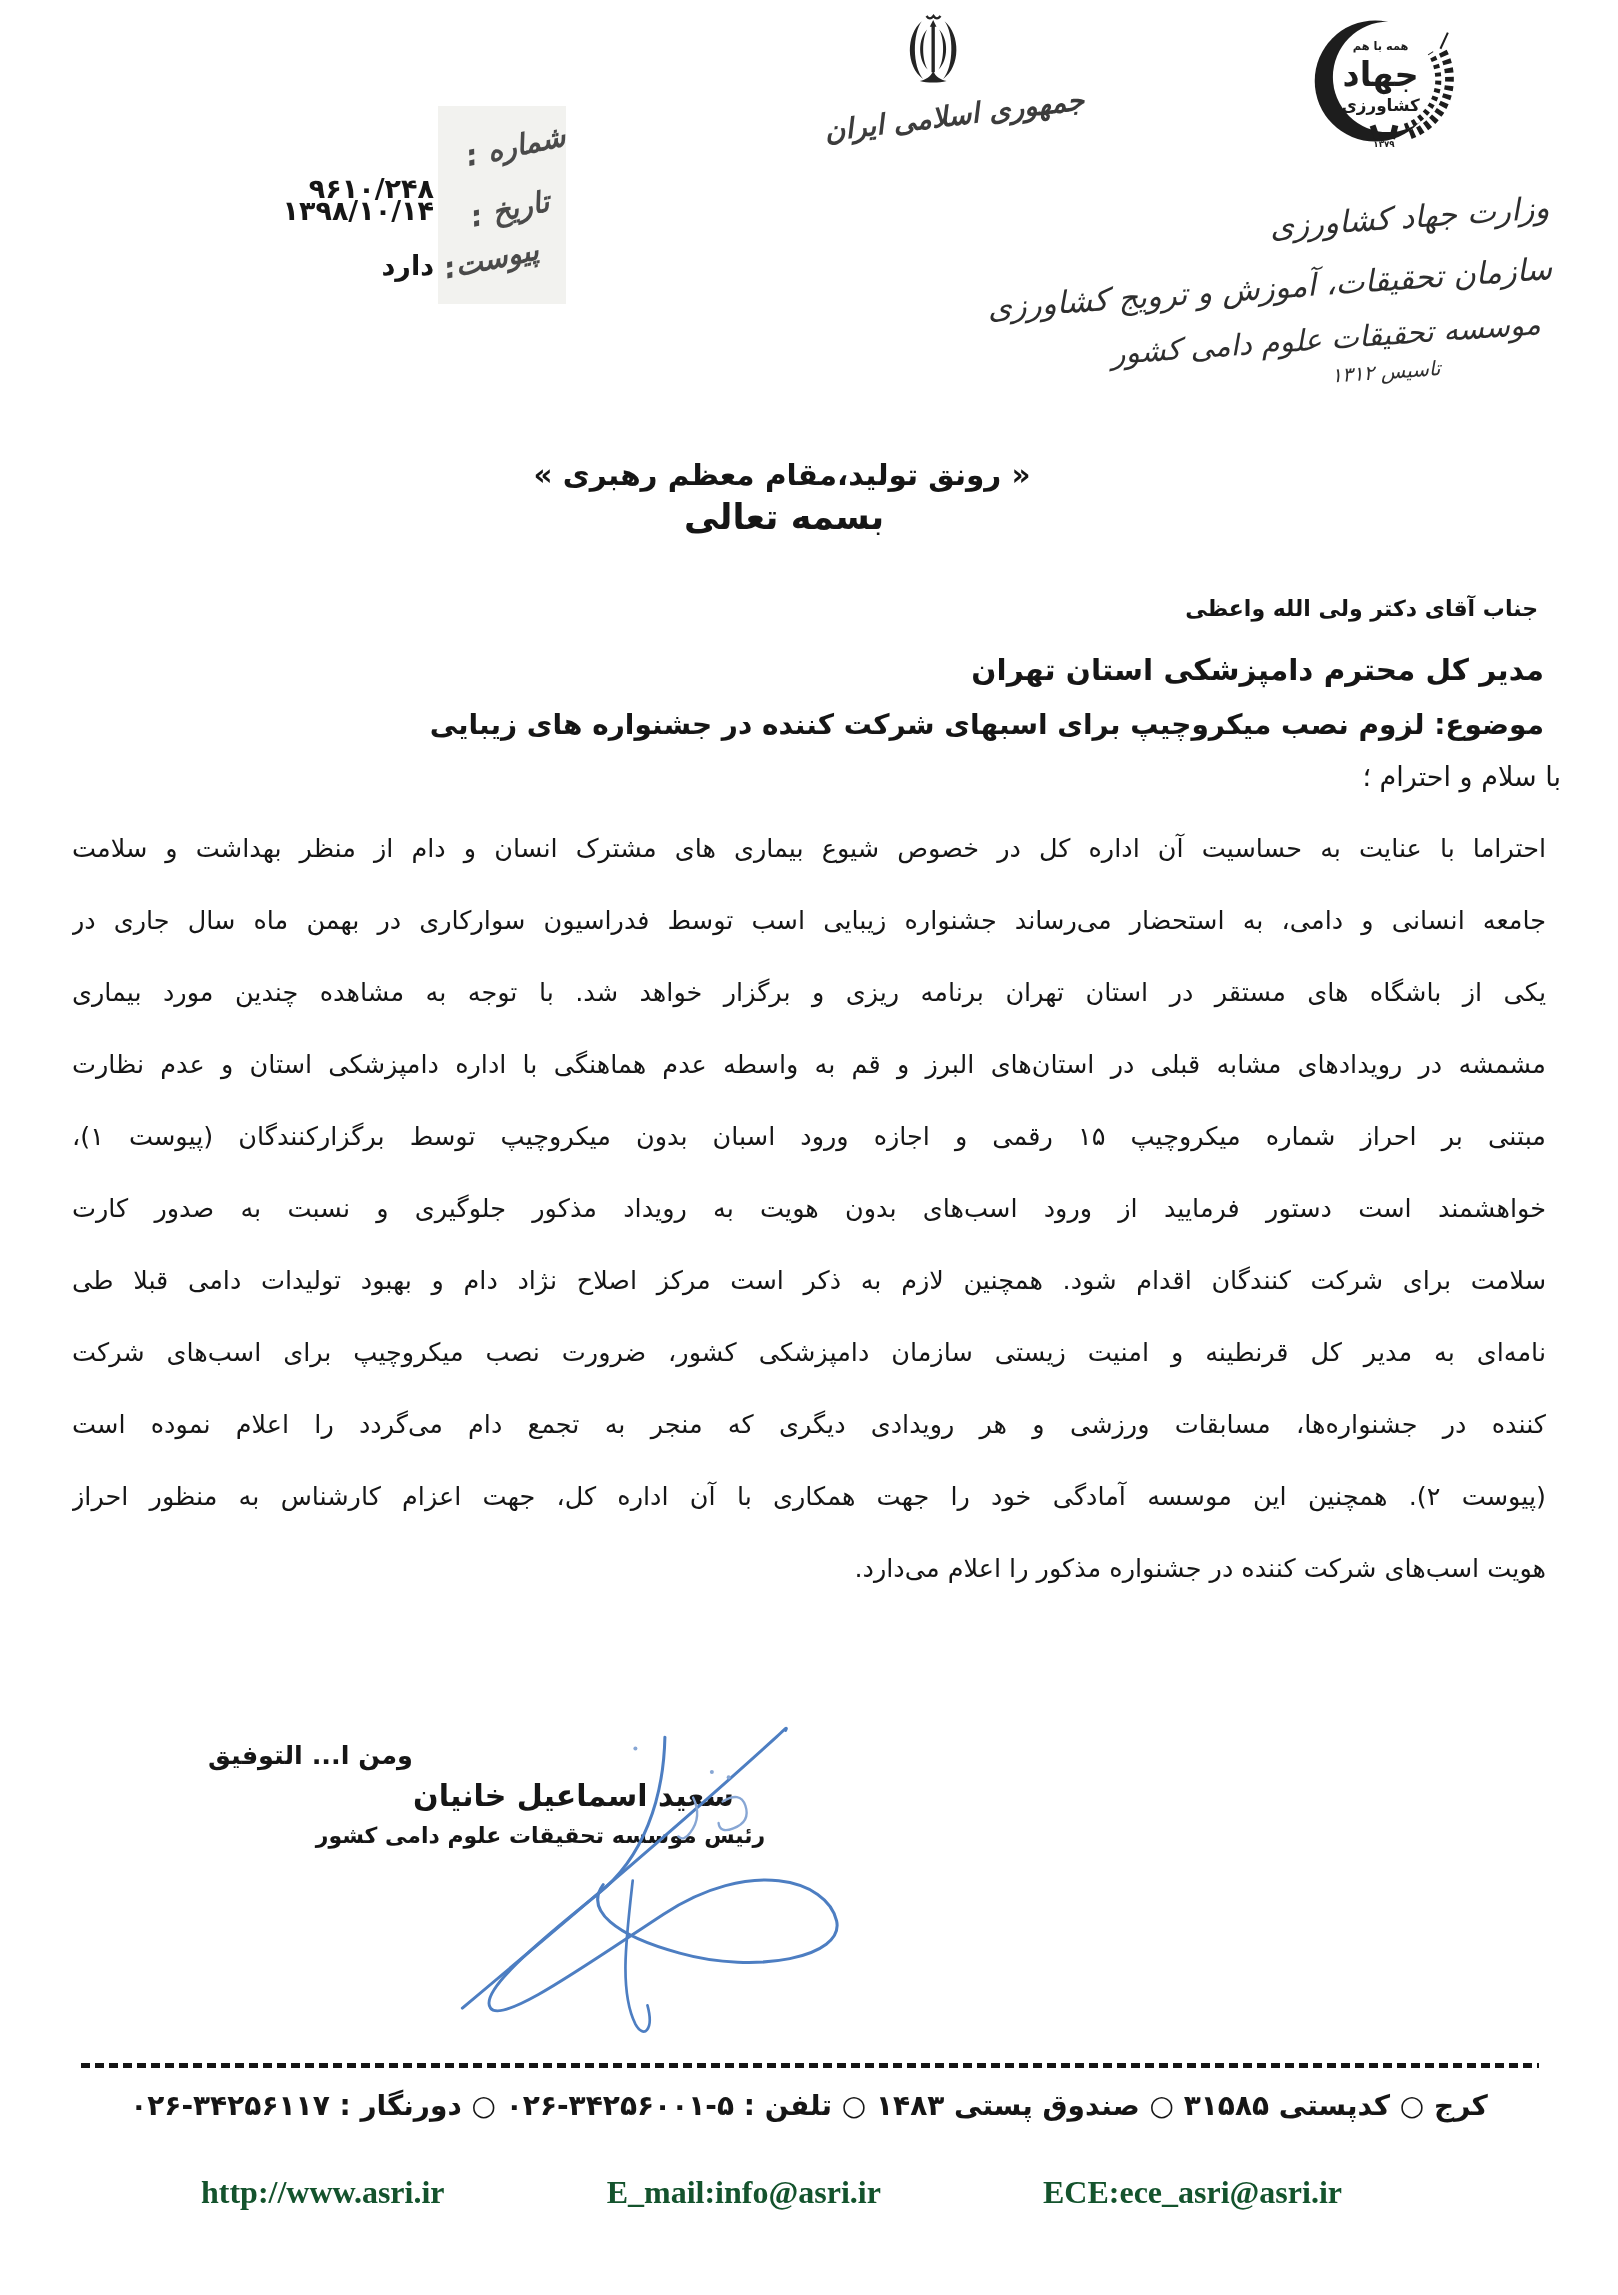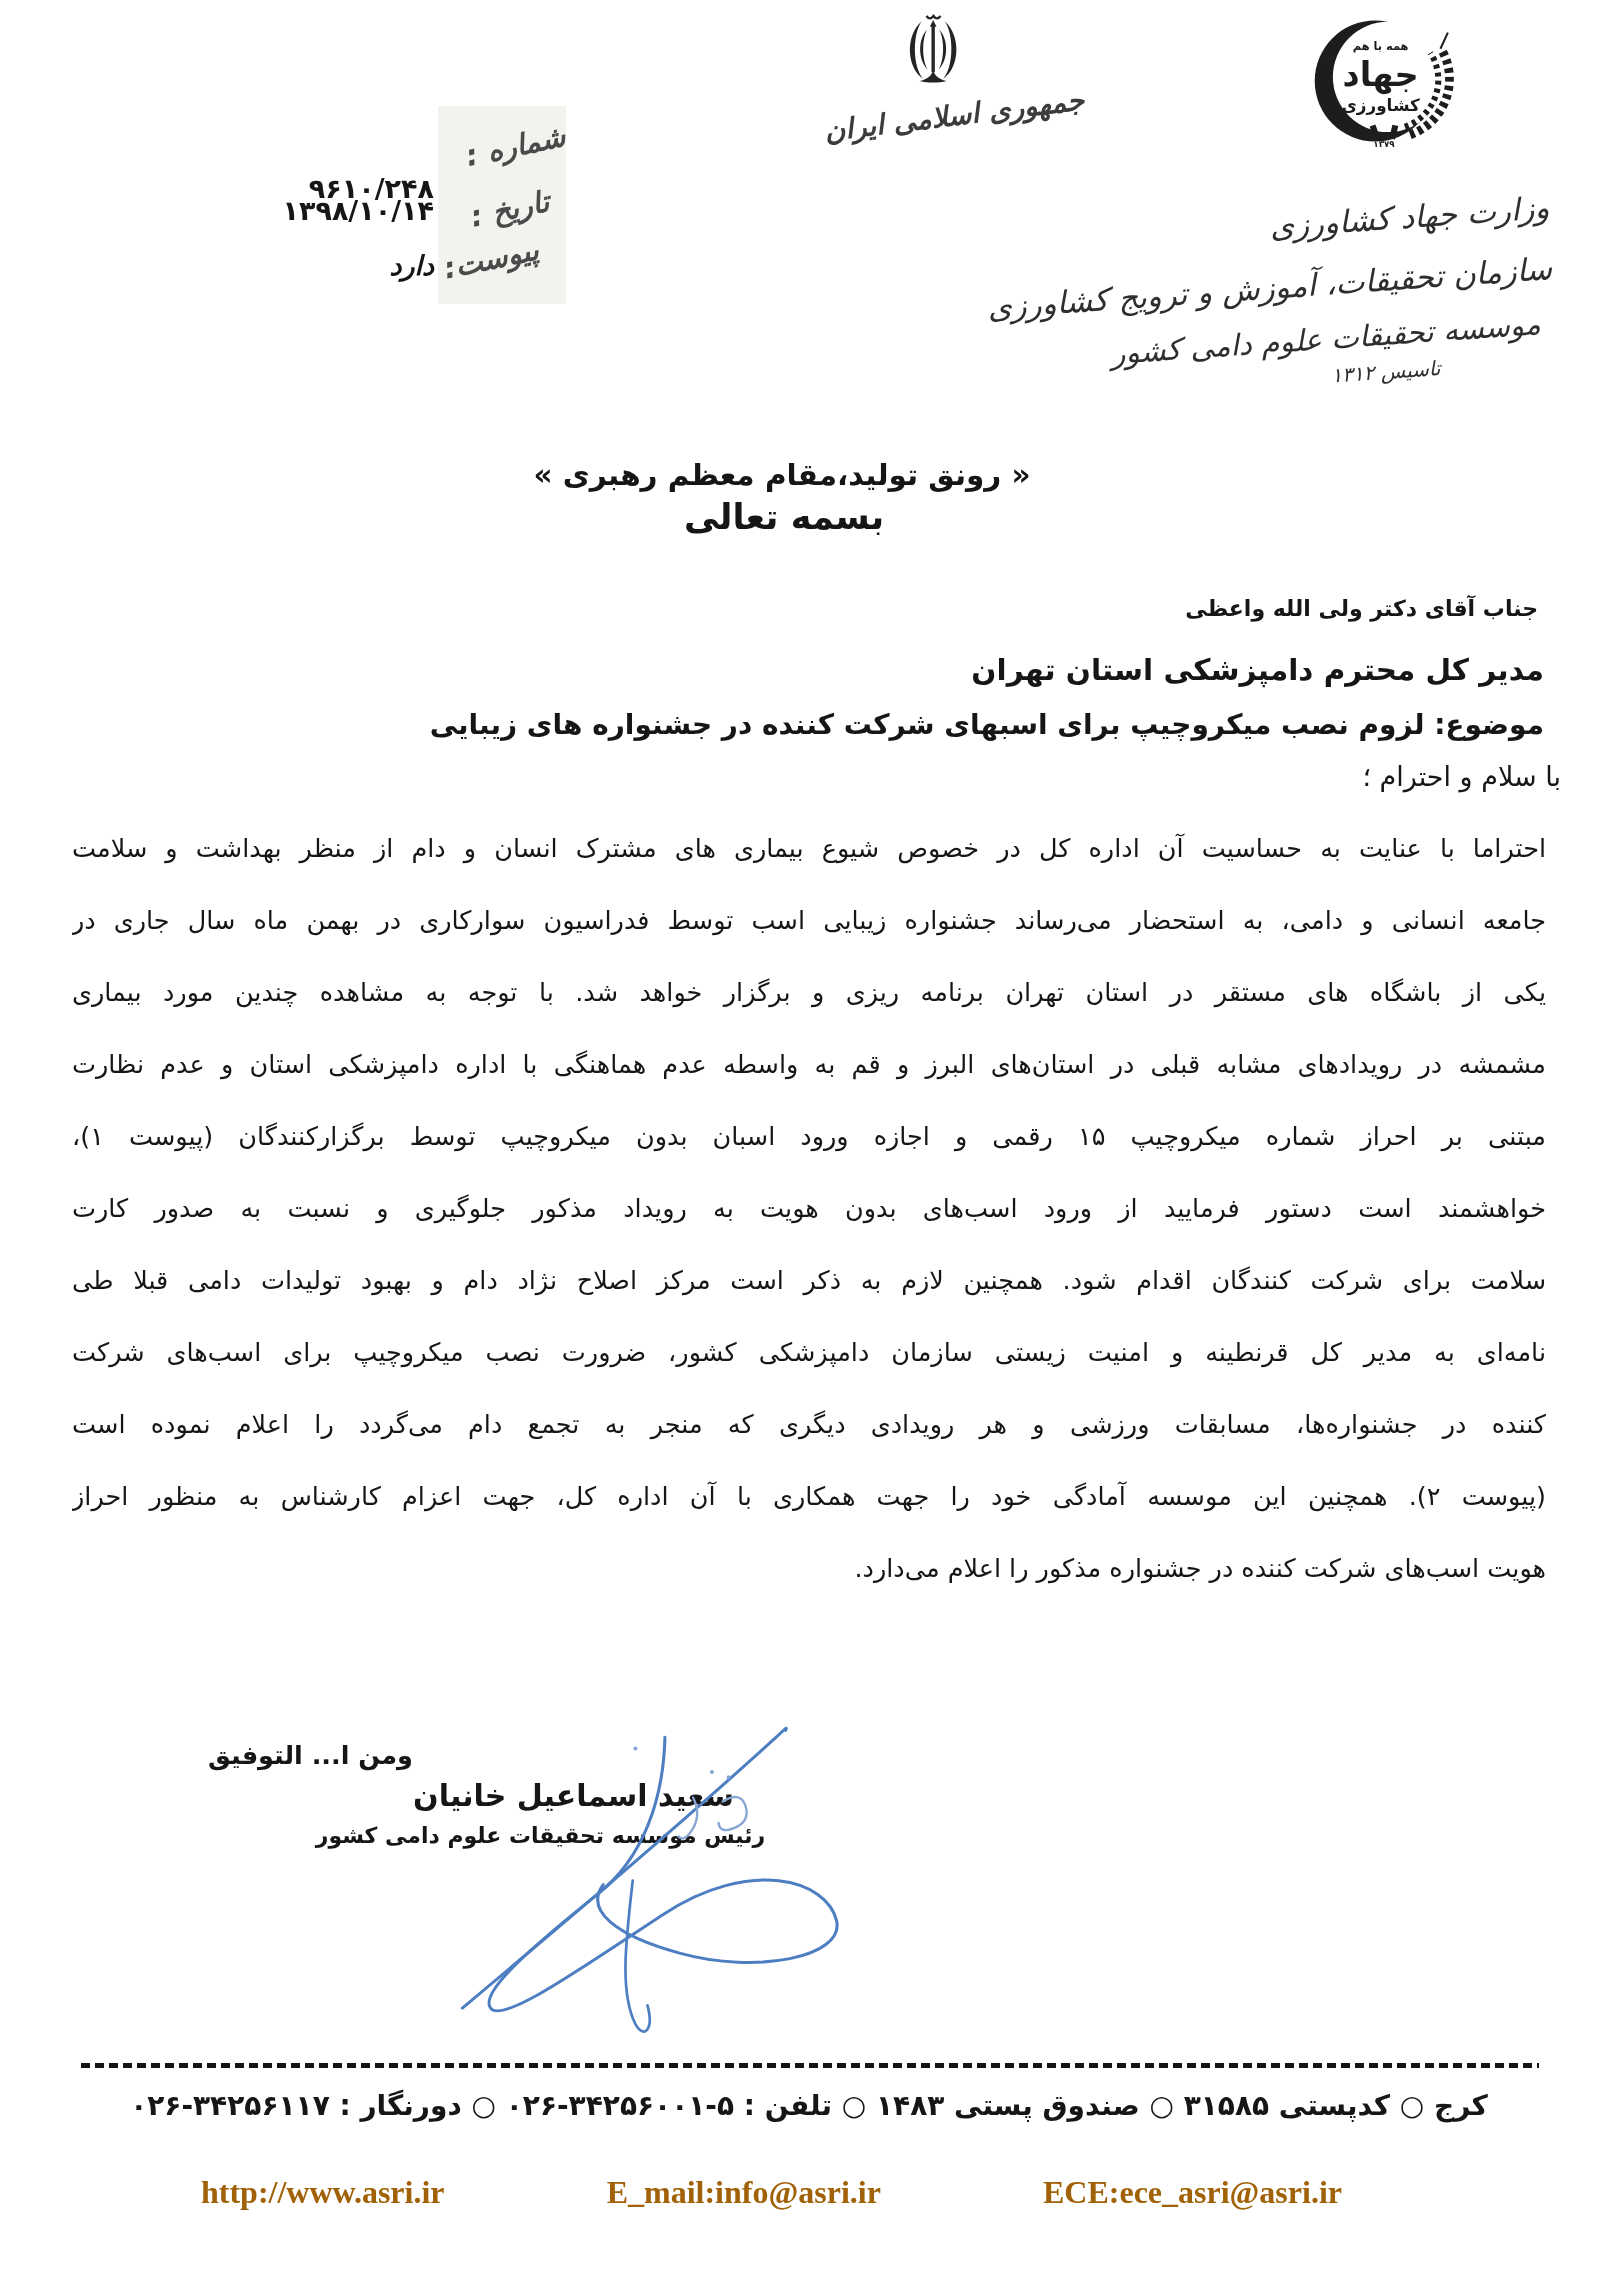--- a/index.html
+++ b/index.html
@@ -55,37 +55,37 @@
              font-size:22px;font-weight:bold;white-space:nowrap;}
   .sig-svg{position:absolute;left:376px;top:1658px;}
 
   
   .dashline{position:absolute;left:81px;top:2063px;width:1458px;height:5.4px;
             background:repeating-linear-gradient(90deg,#141414 0 8.7px,transparent 8.7px 14px);}
   .contact-line{position:absolute;left:37px;top:2089px;width:1544px;text-align:center;
                 font-size:28px;font-weight:bold;white-space:nowrap;}
   .links-row{position:absolute;left:201px;top:2174px;width:1141px;display:flex;
              justify-content:space-between;direction:ltr;
-             font-family:"Liberation Serif",serif;font-size:32px;font-weight:bold;color:#a16207;}
+             font-family:"Liberation Serif",serif;font-size:32px;font-weight:bold;color:#14532d;}
   .links-row span{white-space:nowrap;}
 </style>
 </head>
 <body>
 
 <div class="page">
 
   <div class="label-band"></div>
   <span class="meta-label" style="left:465px;top:129px;">شماره :</span>
   <span class="meta-value" style="top:126px;margin-top:47px;">۹۶۱۰/۲۴۸</span>
 
   <span class="meta-label" style="left:470px;top:192px;">تاریخ :</span>
   <span class="meta-value" style="top:195px;">۱۳۹۸/۱۰/۱۴</span>
 
   <span class="meta-label" style="left:443px;top:242px;">پیوست:</span>
-  <span class="meta-value" style="top:250px;font-style:italic;">دارد</span>
+  <span class="meta-value" style="top:250px;">دارد</span>
 
   <svg class="emblem" width="91" height="87" viewBox="0 0 135 130">
     <g fill="#242424">
       <path d="M50 14 C 26 34 26 82 52 100 C 36 82 36 32 50 14 Z"></path>
       <path d="M84 14 C 108 34 108 82 82 100 C 98 82 98 32 84 14 Z"></path>
       <path d="M58 26 C 44 40 44 72 59 86 C 50 72 50 40 58 26 Z"></path>
       <path d="M76 26 C 90 40 90 72 75 86 C 84 72 84 40 76 26 Z"></path>
       <path d="M67 12 l5 10 h-10 z"></path>
       <rect x="64.5" y="18" width="5" height="72"></rect>
       <path d="M67 88 C 63 97 56 101 47 103 C 58 106 76 106 87 103 C 78 101 71 97 67 88 Z"></path>

